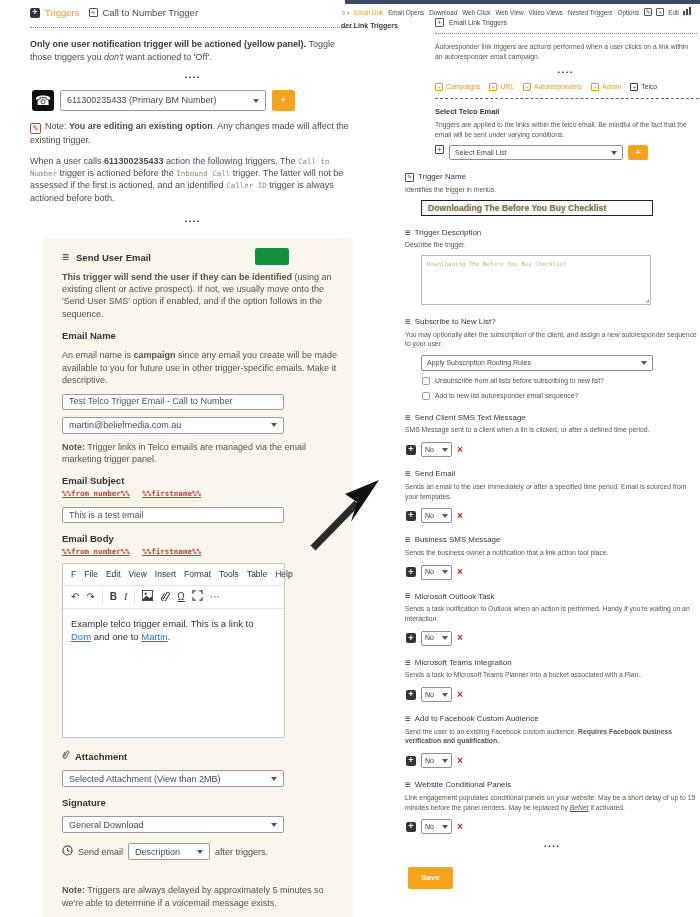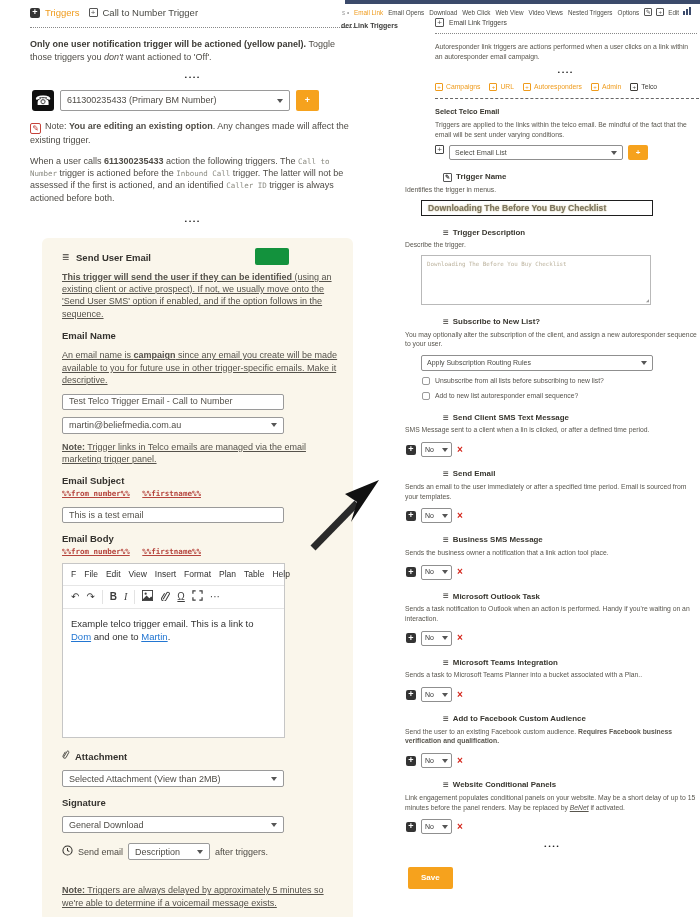--- a/index.html
+++ b/index.html
@@ -26,37 +26,37 @@
   .left-col { position:absolute; left:30px; top:6px; width:326px; font-size:9px; line-height:1.38; color:#4f4c46; }
   .crumb-row { display:flex; align-items:center; gap:5px; font-size:9.5px; color:#4a4a45; }
   .crumb-row .lbl { margin-right:4px; }
   .left-col .dotted-sep { margin:8px 0 10px 0; }
   .intro b { color:#3c3a35; }
   .phone-row { display:flex; align-items:stretch; gap:6px; margin:9px 0 9px 2px; }
   .phone-icon { width:22px; height:21px; background:#101010; border-radius:3px; color:#fff;
     display:flex; align-items:center; justify-content:center; font-size:13px; flex:none; }
   .sel { border:1px solid #9a9a9a; border-radius:2px; background:#fff; color:#4f4c46;
     display:flex; align-items:center; justify-content:space-between; padding:0 6px; height:21px; }
-  .phone-row .sel { width:230px; }
+  .phone-row .sel { width:206px; }
   .orange-btn { background:#f6a21d; border-radius:2px; color:#fff; font-weight:bold;
     display:flex; align-items:center; justify-content:center; width:23px; flex:none; }
   .note-icon { display:inline-flex; align-items:center; justify-content:center;
     width:11px; height:11px; border:1px solid #c5423a; border-radius:2px; color:#c5423a;
     font-size:8px; margin-right:4px; vertical-align:-2px; }
   .code { font-family:"DejaVu Sans Mono", monospace; font-size:7.5px; color:#8a8a80; }
   .para { margin-top:8px; }
 
   .panel { background:#faf6eb; border-radius:6px; margin:12px 0 0 12px; width:311px;
     padding:13px 9px 12px 20px; position:relative; }
   .panel-title { display:flex; align-items:center; gap:7px; font-weight:bold; color:#34322e; font-size:9.5px; }
   .hamb { font-size:12px; line-height:1; color:#34322e; }
   .toggle { position:absolute; width:34px; height:17px; border-radius:2px; top:10px; right:64px; padding:2px; }
   .toggle .knob { width:14px; height:13px; background:#fff; }
   .toggle.on { background:#13923d; } .toggle.on .knob { margin-left:auto; }
-  .panel .p { margin-top:7px; color:#55524b;text-decoration:underline; }
+  .panel .p { margin-top:7px; color:#55524b; }
   .panel h4 { font-size:9.5px; color:#34322e; margin-top:9px; }
   .t-input { width:222px; height:16px; margin-top:7px; background:#fff; border:1px solid #9a9a9a;
     border-radius:2px; display:flex; align-items:center; padding:0 6px; color:#55524b; }
   .panel .sel { width:222px; height:17px; margin-top:7px; }
   .merge-row { }
   .merge { font-family:"DejaVu Sans Mono", monospace; font-size:7.5px; font-weight:bold;
     color:#b5433c; text-decoration:underline; margin-right:10px; }
 
   .editor { width:223px; border:1px solid #c6c6c6; background:#fff; margin-top:6px; }
   .ed-menu { display:flex; gap:8px; padding:5px 8px 4px 8px; font-size:8.5px; color:#2f2f2f; }
@@ -81,21 +81,21 @@
     border:1px solid #555; border-radius:1px; font-size:6px; color:#555; }
   .side-frag { position:absolute; left:0; top:21px; font-size:7px; font-weight:bold; color:#3a3a38; }
   .r-main { position:absolute; left:64px; top:18px; width:295px; }
   .r-indent { margin-left:30px; width:262px; }
   .r-row { display:flex; align-items:center; gap:5px; }
   .r-main .dotted-sep { margin:5px 0 8px 0; }
   .r-main .dashed-sep { margin:6px 0 8px 0; width:264px; }
   .cat-row { display:flex; gap:9px; margin-top:6px; align-items:center; }
   .cat { display:flex; gap:3px; align-items:center; color:#3f3d39; }
   .cat.on { color:#ef9b1c; }
-  .r-h { display:flex; align-items:center; gap:4px; font-size:7.9px; font-weight:bold; color:#38362f; margin-top:11px;margin-left:38px; }
+  .r-h { display:flex; align-items:center; gap:4px; font-size:7.9px; font-weight:normal; color:#38362f; margin-top:11px; }
   .r-p { margin-top:2px; color:#59564e; }
   .sel-sm { border:1px solid #8f8f8f; border-radius:2px; background:#fff; height:15px;
     display:flex; align-items:center; justify-content:space-between; padding:0 5px; color:#4a4a45; font-size:7px; }
   .elist-row { display:flex; gap:5px; margin-top:6px; align-items:stretch; }
   .elist-row .sel-sm { width:174px; }
   .elist-row .orange-btn { width:20px; font-size:8px; }
   .tn-input { width:232px; height:16px; border:1.5px solid #1e1e1e; background:#fff; margin:5px 0 0 16px;
     display:flex; align-items:center; padding:0 6px; font-weight:bold; font-size:8.6px;
     color:#7d7666; text-shadow:0 0 1.5px #b3a35f; }
   .r-textarea { width:230px; height:50px; border:1px solid #b9b9b9; background:#fff; margin:5px 0 0 16px;
@@ -183,21 +183,21 @@
     </div>
 
     <div class="editor">
       <div class="ed-menu">
           <span>F</span>
           <span>File</span>
           <span>Edit</span>
           <span>View</span>
           <span>Insert</span>
           <span>Format</span>
-          <span>Plan</span>
+          <span>Tools</span>
           <span>Table</span>
           <span>Help</span>
         </div>
       <div class="ed-toolbar">
         <span class="tb">↶</span>
         <span class="tb">↷</span>
         <span class="tsep"></span>
         <span class="tb b">B</span>
         <span class="tb i">I</span>
         <span class="tsep"></span>

